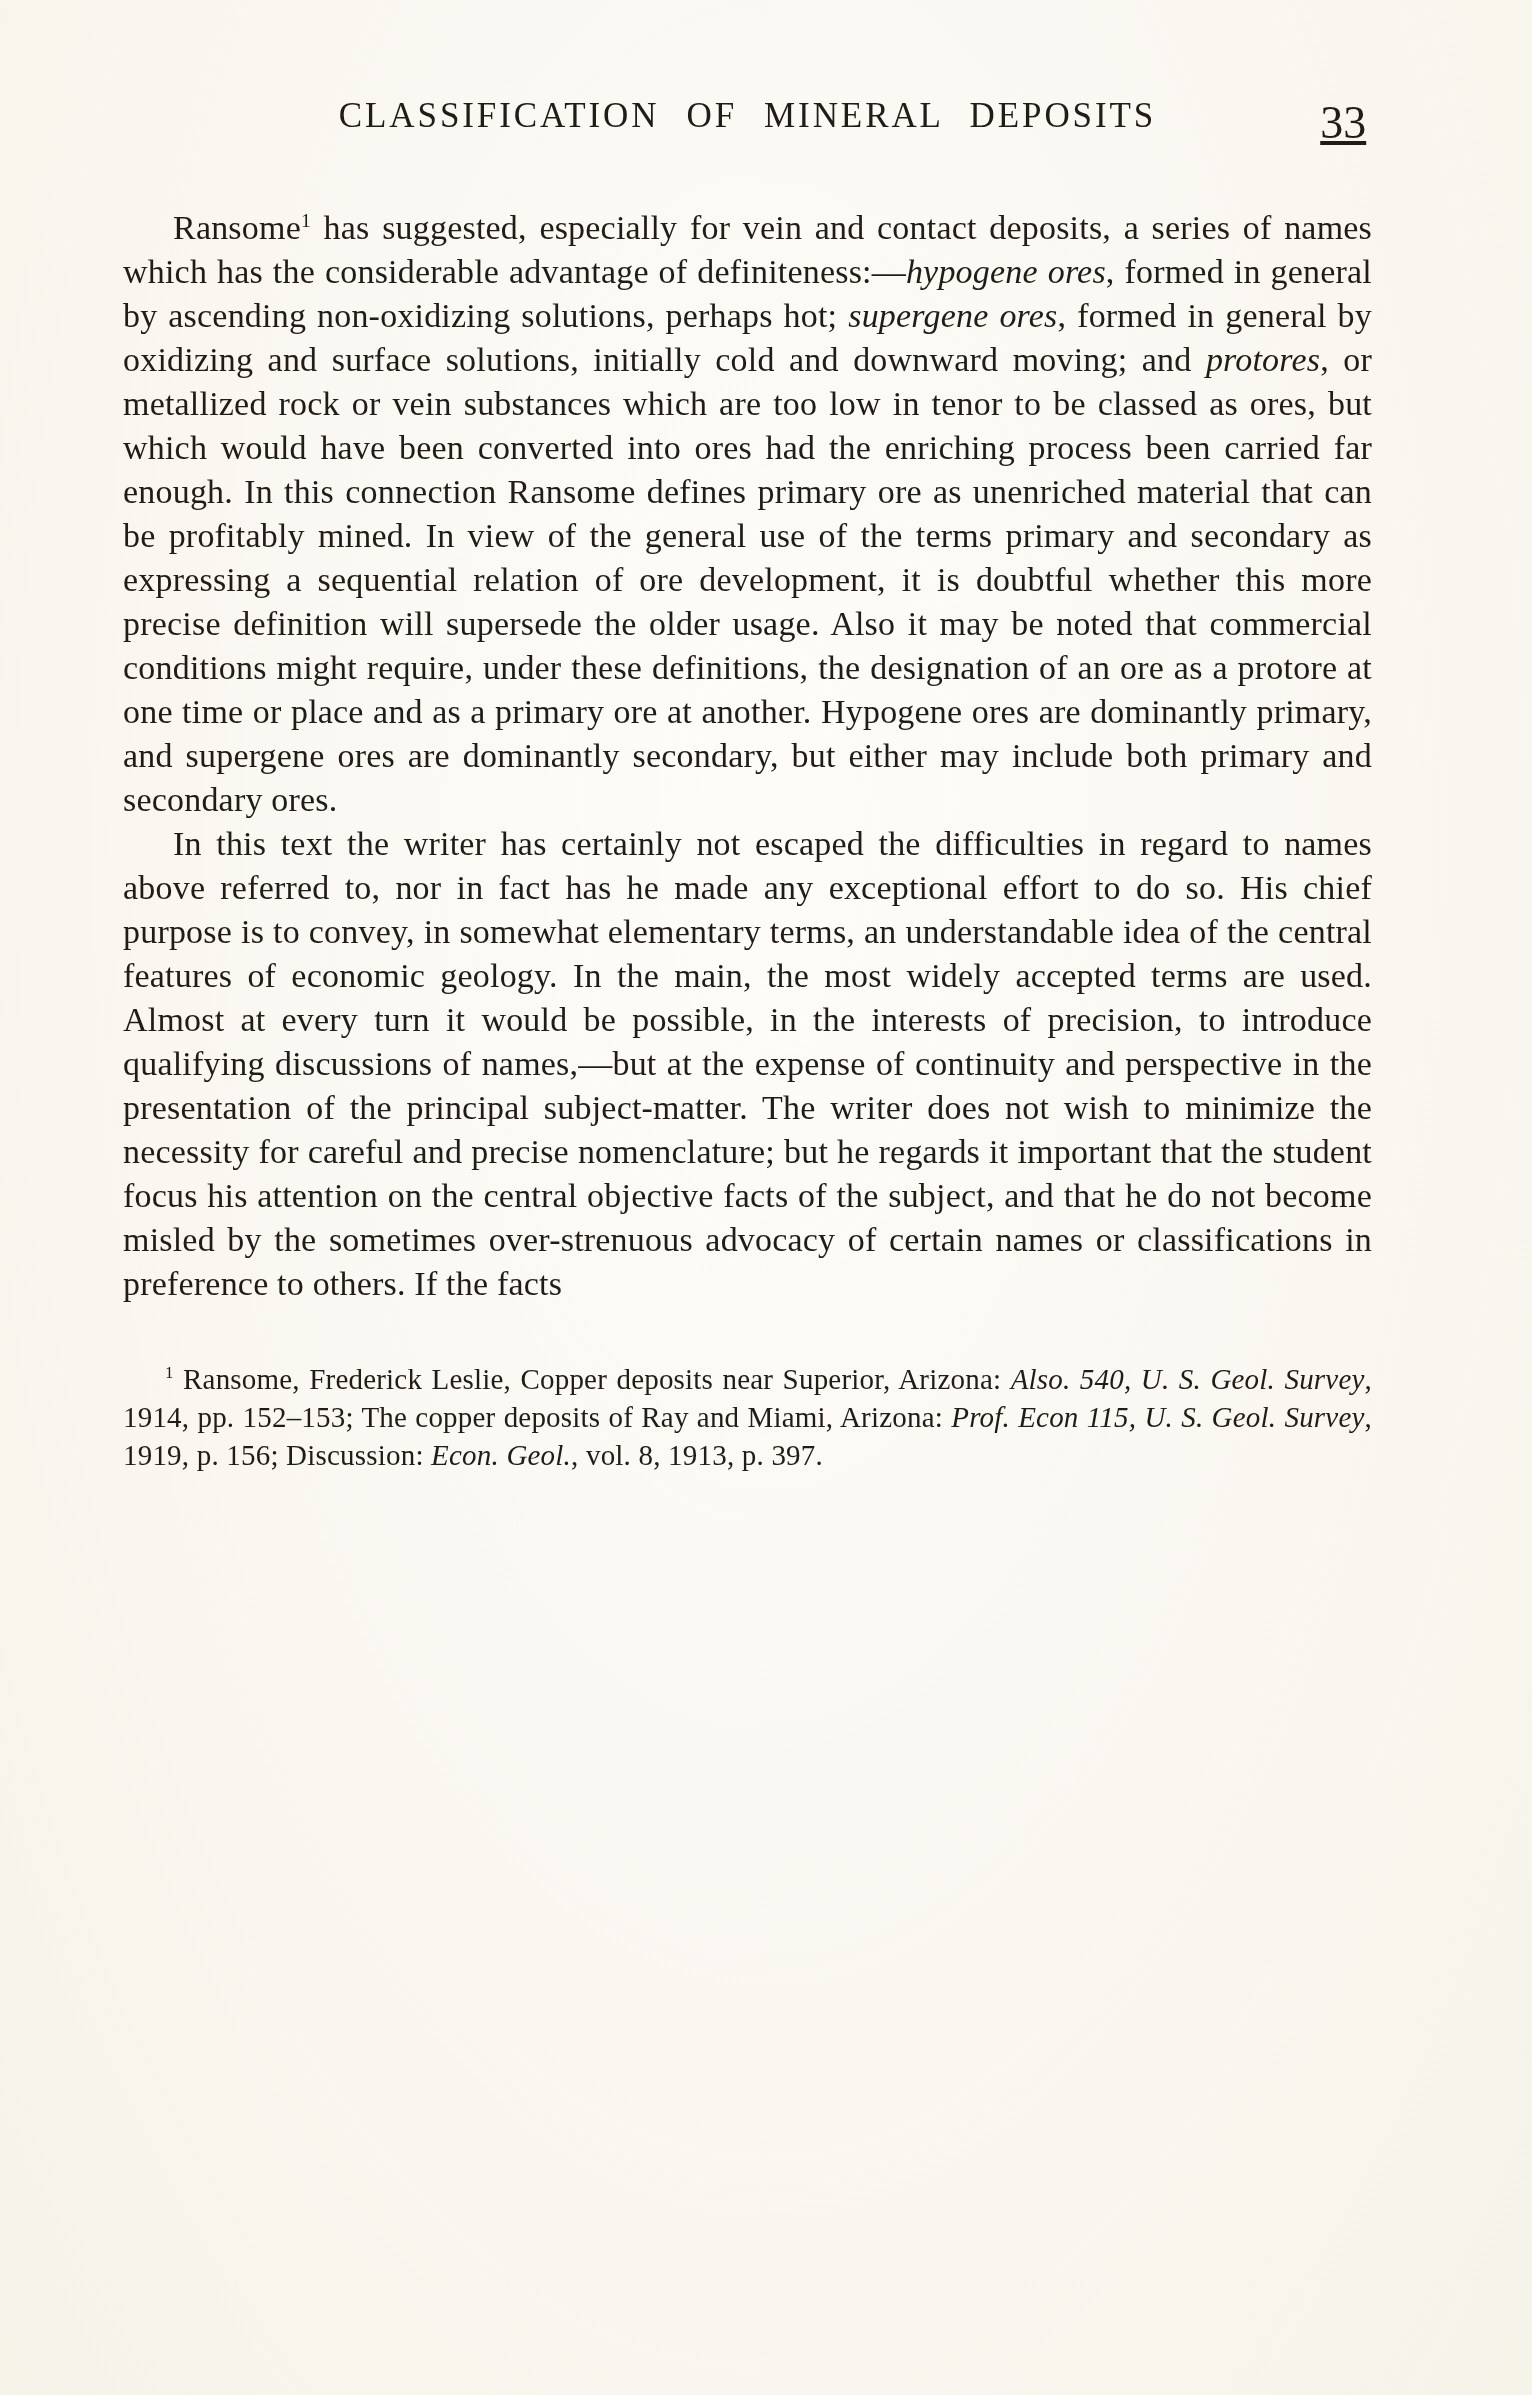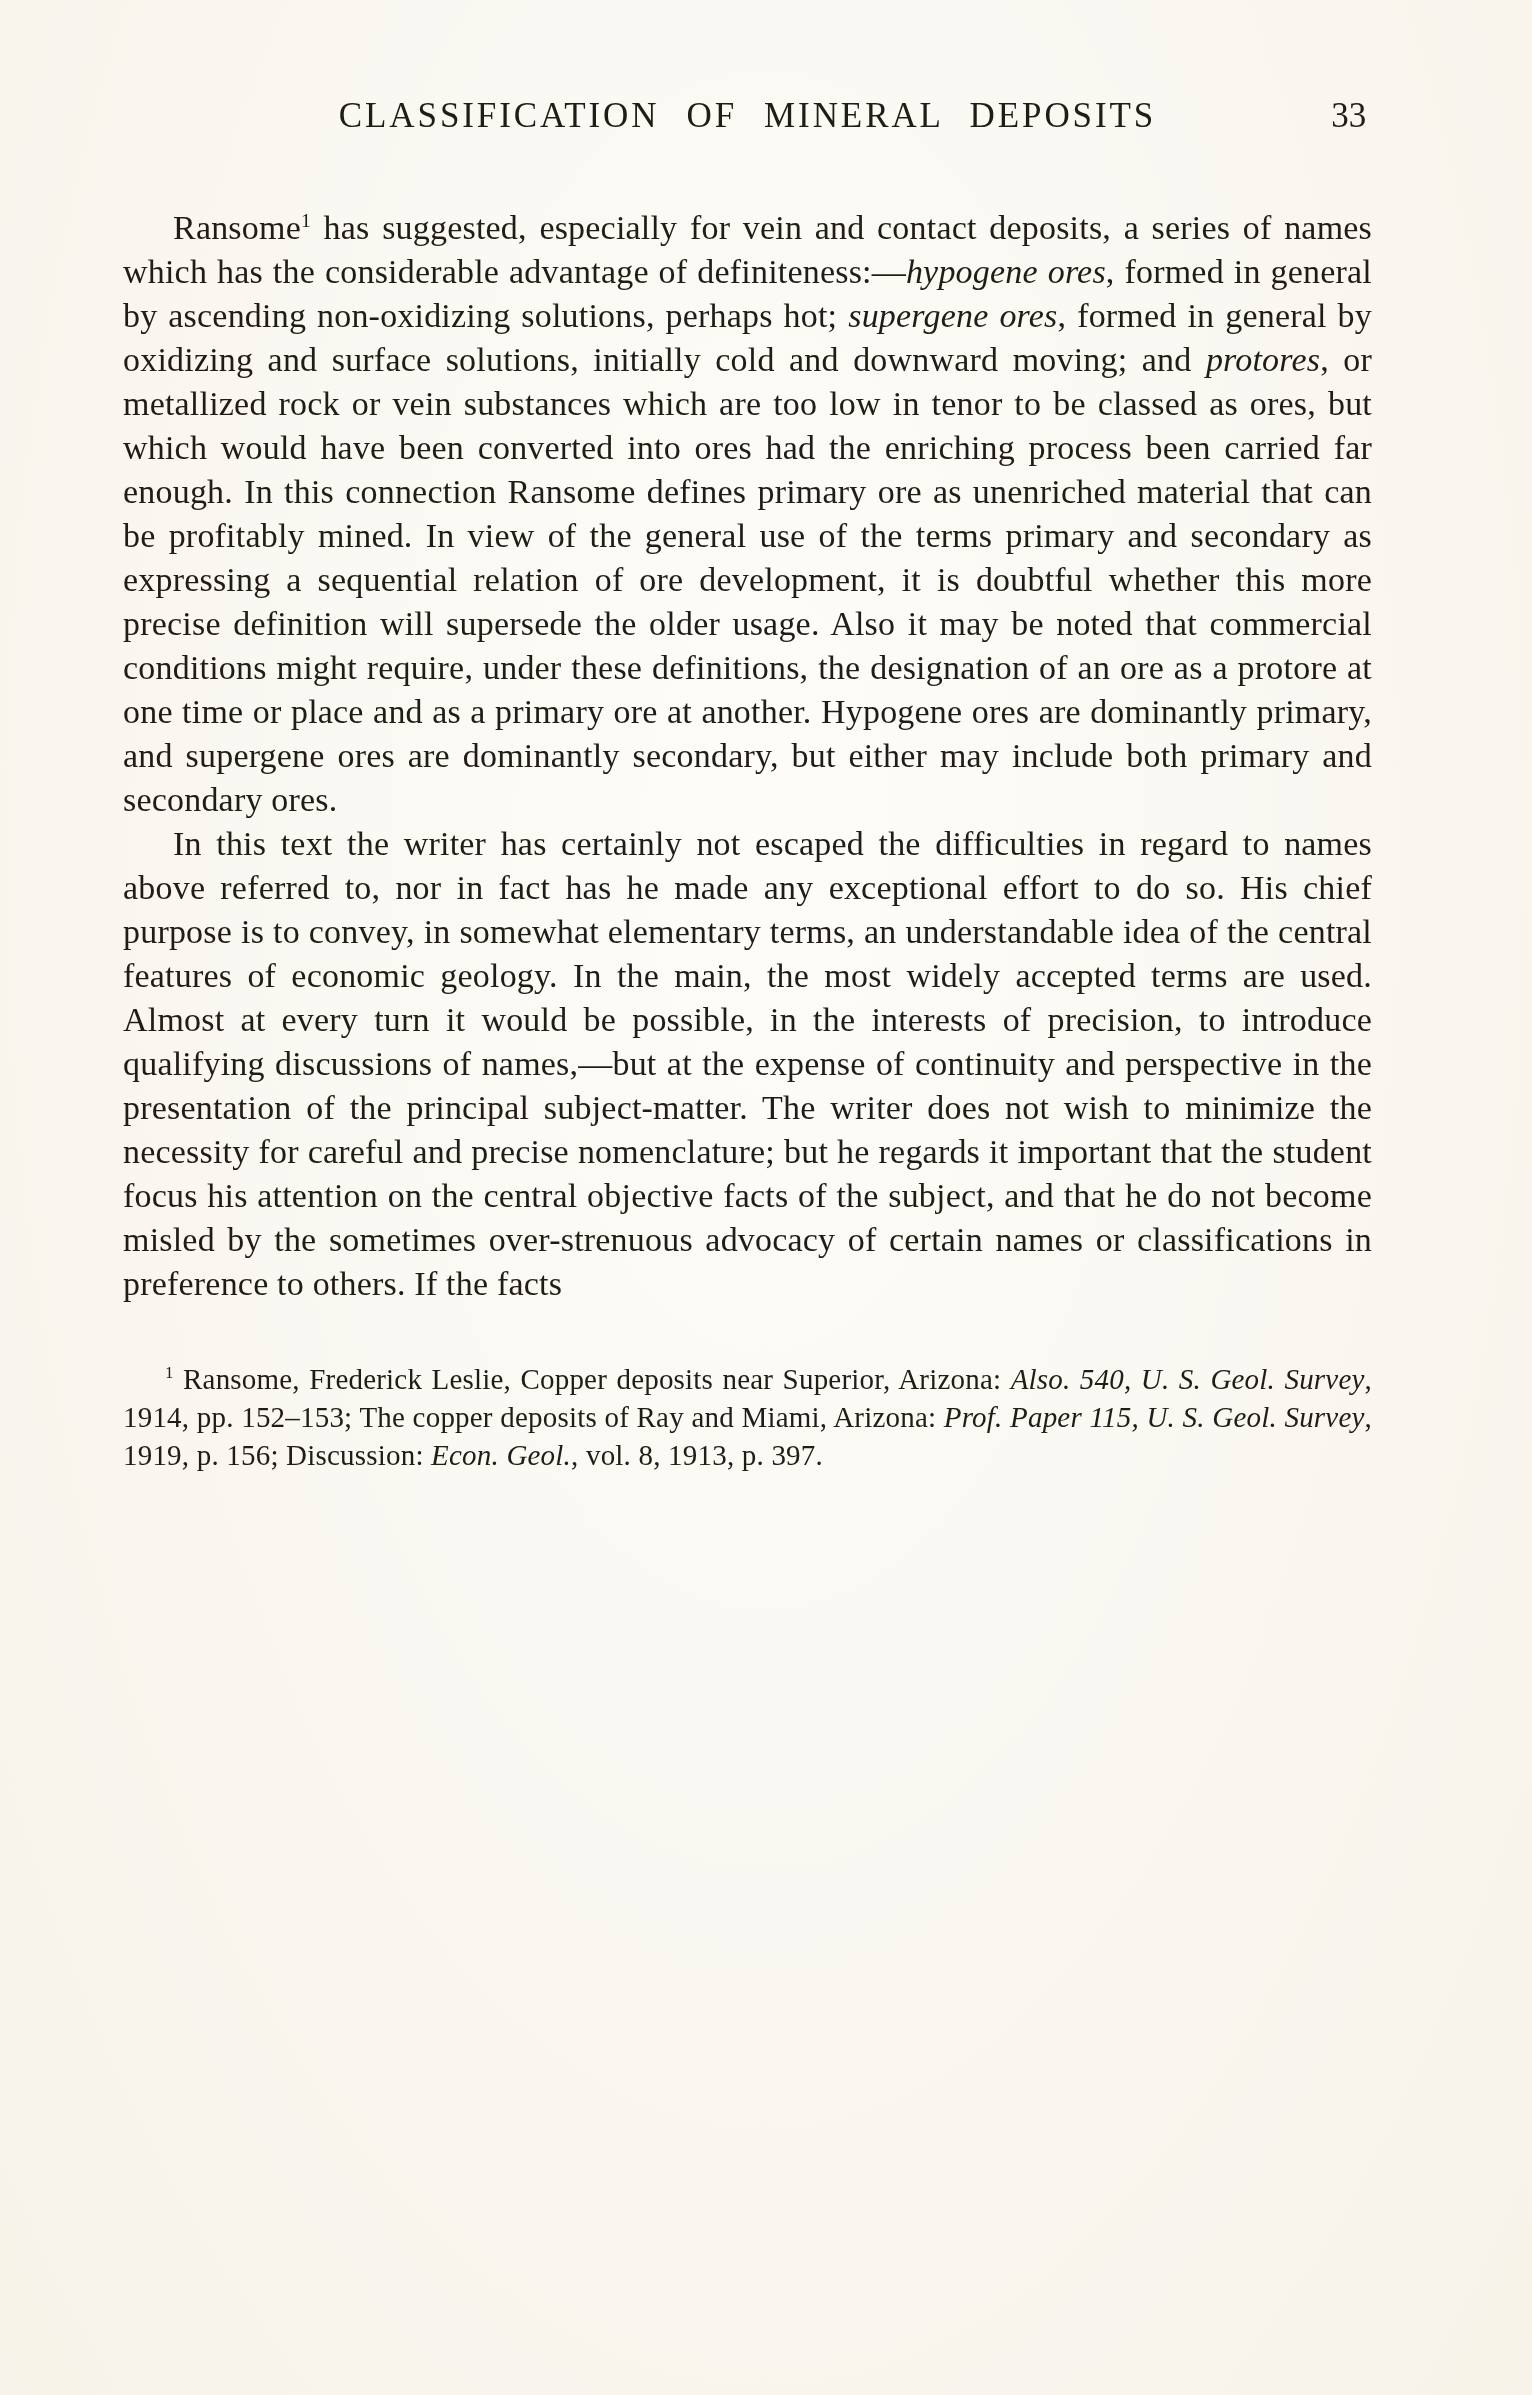--- a/index.html
+++ b/index.html
@@ -40,21 +40,22 @@
     text-align: center;
     font-size: 35px;
     letter-spacing: 2.9px;
     word-spacing: 15.4px;
     white-space: nowrap;
   }
   .page-number {
     position: absolute;
     right: 5.8px;
     top: 0;
-    font-size: 35px;
+    font-size: 46px;
+    text-decoration: underline;
   }
   .text-block p {
     font-size: 34px;
     line-height: 44px;
     text-align: justify;
     text-indent: 50px;
     letter-spacing: 0.2px;
   }
   .text-block p sup,
   .footnote sup {
@@ -81,17 +82,17 @@
     <div class="running-header">
       <span class="running-head-title">CLASSIFICATION OF MINERAL DEPOSITS</span>
       <span class="page-number">33</span>
     </div>
 
     <div class="text-block">
       <p><span>Ransome</span><sup>1</sup><span> has suggested, especially for vein and contact deposits, a series of names which has the considerable advantage of definiteness:—</span><em>hypogene ores</em><span>, formed in general by ascending non-oxidizing solutions, perhaps hot; </span><em>supergene ores</em><span>, formed in general by oxidizing and surface solutions, initially cold and downward moving; and </span><em>protores</em><span>, or metallized rock or vein substances which are too low in tenor to be classed as ores, but which would have been converted into ores had the enriching process been carried far enough. In this connection Ransome defines primary ore as unenriched material that can be profitably mined. In view of the general use of the terms primary and secondary as expressing a sequential relation of ore development, it is doubtful whether this more precise definition will supersede the older usage. Also it may be noted that commercial conditions might require, under these definitions, the designation of an ore as a protore at one time or place and as a primary ore at another. Hypogene ores are dominantly primary, and supergene ores are dominantly secondary, but either may include both primary and secondary ores.</span></p>
       <p><span>In this text the writer has certainly not escaped the difficulties in regard to names above referred to, nor in fact has he made any exceptional effort to do so. His chief purpose is to convey, in somewhat elementary terms, an understandable idea of the central features of economic geology. In the main, the most widely accepted terms are used. Almost at every turn it would be possible, in the interests of precision, to introduce qualifying discussions of names,—but at the expense of continuity and perspective in the presentation of the principal subject-matter. The writer does not wish to minimize the necessity for careful and precise nomenclature; but he regards it important that the student focus his attention on the central objective facts of the subject, and that he do not become misled by the sometimes over-strenuous advocacy of certain names or classifications in preference to others. If the facts</span></p>
     </div>
 
-    <div class="footnote"><sup>1</sup><span> Ransome, Frederick Leslie, Copper deposits near Superior, Arizona: </span><em>Also. 540, U. S. Geol. Survey</em><span>, 1914, pp. 152–153; The copper deposits of Ray and Miami, Arizona: </span><em>Prof. Paper 115, U. S. Geol. Survey</em><span>, 1919, p. 156; Discussion: </span><em>Econ. Geol.</em><span>, vol. 8, 1913, p. 397.</span></div>
+    <div class="footnote"><sup>1</sup><span> Ransome, Frederick Leslie, Copper deposits near Superior, Arizona: </span><em>Also. 540, U. S. Geol. Survey</em><span>, 1914, pp. 152–153; The copper deposits of Ray and Miami, Arizona: </span><em>Prof. Econ 115, U. S. Geol. Survey</em><span>, 1919, p. 156; Discussion: </span><em>Econ. Geol.</em><span>, vol. 8, 1913, p. 397.</span></div>
 
   </div>
 </div>
 
 
 </body></html>

